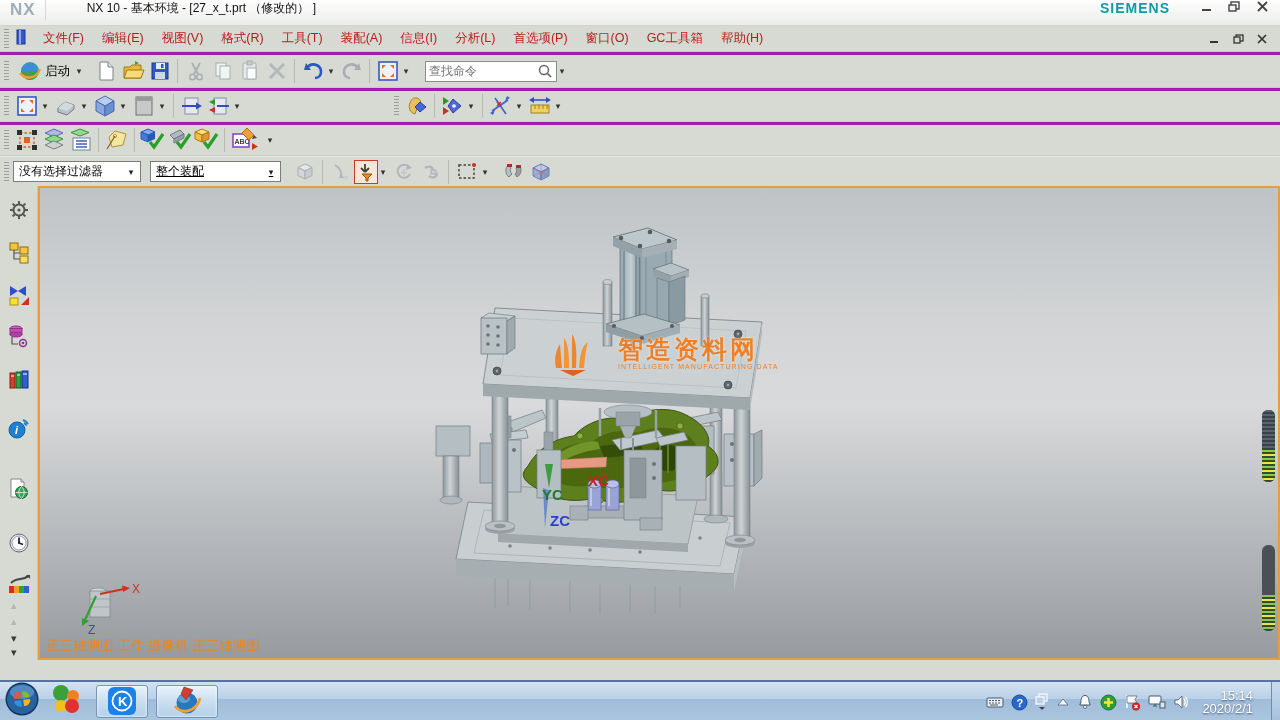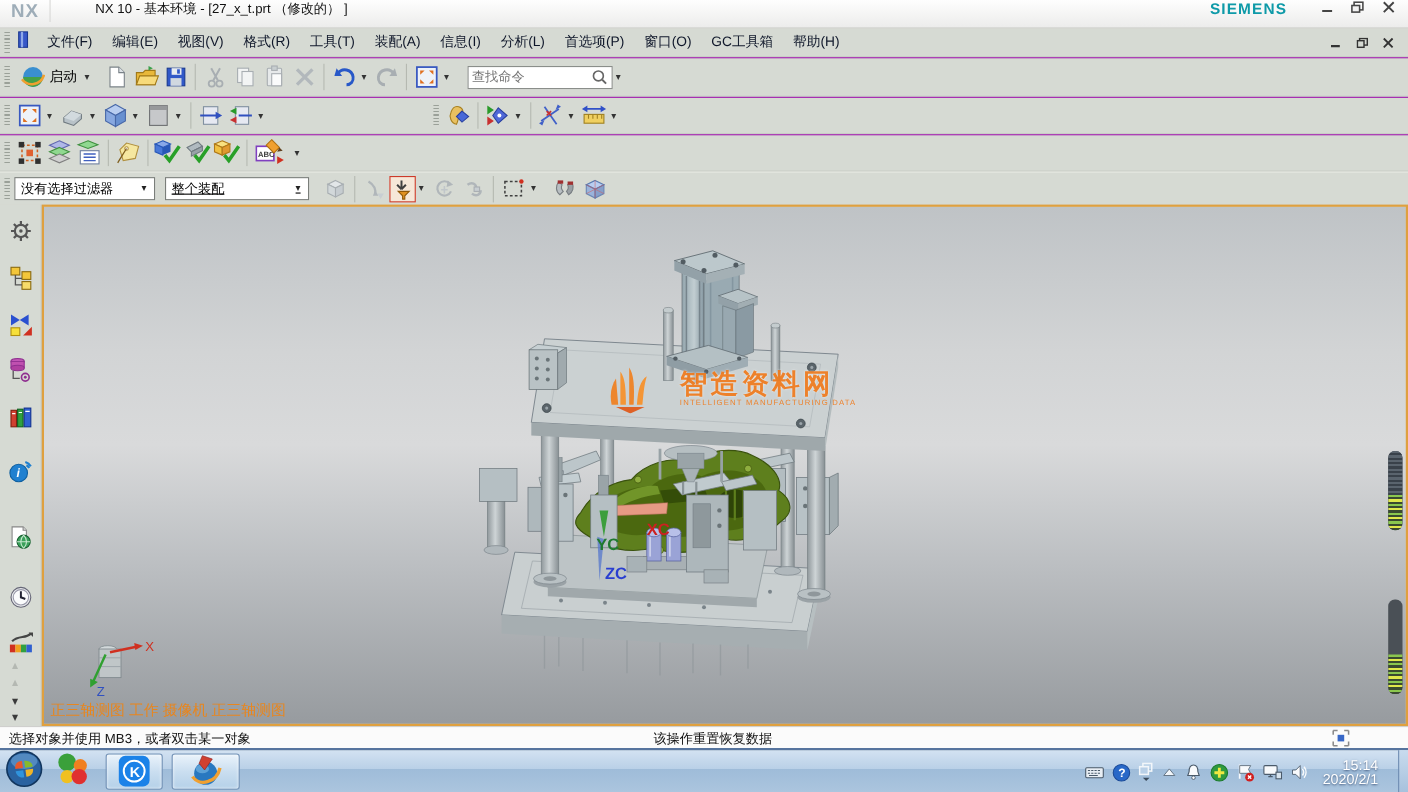--- a/index.html
+++ b/index.html
@@ -17,26 +17,26 @@
   .flex1 { flex:1; }
   .brand { color:#0e9aa8; font-weight:bold; font-size:14px; letter-spacing:1px; margin-right:30px; }
   .winbtns { display:flex; gap:16px; margin-right:12px; align-items:center; }
   .winbtn { width:12px; height:12px; display:flex; align-items:center; justify-content:center; }
 
   
   .menubar { position:absolute; top:26px; left:0; right:0; height:26px; background:#d6dad3;
     display:flex; align-items:center; border-bottom:1px solid #c8ccc5; }
   .grip { width:5px; height:20px; margin:0 4px;
     background:repeating-linear-gradient(180deg,#9aa098 0 1px,rgba(0,0,0,0) 1px 3px); }
-  .menu-item { font-size:12.5px; color:#0f172a; padding:4px 9px; cursor:default; }
+  .menu-item { font-size:12.5px; color:#b91c1c; padding:4px 9px; cursor:default; }
   .menubar .winbtns { gap:12px; }
 
   
   .tbrow { position:absolute; left:0; right:0; background:#d6dad3; display:flex;
-    align-items:center; border-bottom:1px solid #c8ccc5; border-top:1px solid #a21caf; }
+    align-items:center; border-bottom:1px solid #c8ccc5; border-top:3px solid #a21caf; }
   .row1 { top:52px; height:36px; }
   .row2 { top:88px; height:34px; }
   .row3 { top:122px; height:34px; }
   .tbtn { width:27px; height:27px; display:flex; align-items:center; justify-content:center; }
   .wide { width:auto; padding:0 3px; }
   .dd { font-size:9px; color:#333; margin:0 2px 0 0; width:10px; text-align:center; }
   .sep { width:1px; height:24px; background:#b5b9b1; margin:0 4px; }
   .startbtn { display:flex; align-items:center; gap:4px; padding:0 6px; height:28px; }
   .startbtn span.lbl { font-size:12.5px; }
   .searchbox { display:flex; align-items:center; background:#fff; border:1px solid #8a8e8a;
@@ -825,28 +825,20 @@
         <div class="edge-stripes-gray"></div>
           <div class="edge-stripes-green"></div>
       </div>
       <div class="edgebar b2">
         <div class="edge-solid"></div>
           <div class="edge-stripes-green" style="height:42%;"></div>
       </div>
     </div>
   </div>
 
-  <div class="statusbar">
-    <span class="sb-msg">选择对象并使用 MB3，或者双击某一对象</span>
-    <span class="sb-hint">该操作重置恢复数据</span>
-    <span class="sb-icon"><svg width="18" height="18">
-          <path d="M2,2 h4 M12,2 h4 M2,2 v4 M16,2 v4 M2,16 h4 M12,16 h4 M2,12 v4 M16,12 v4" stroke="#8a8a8a" stroke-width="1.4" fill="none"></path>
-          <rect x="6" y="6" width="6" height="6" fill="#3868c8"></rect>
-        </svg></span>
-  </div>
 
   <div class="taskbar">
     <span class="orb">
       <svg width="36" height="36" viewBox="0 0 36 36">
         <circle cx="18" cy="18" r="16.5" fill="#12365e"></circle>
         <circle cx="18" cy="18" r="15" fill="#2a62a0"></circle>
         <ellipse cx="18" cy="11" rx="12" ry="7" fill="#7ab0e0" opacity=".5"></ellipse>
         <g transform="rotate(-8 18 18)">
           <path d="M10,17 C10,12 13,10 17,10.5 L17,17 Z" fill="#e8582c"></path>
           <path d="M19,10.7 C23,11 26,13 26,17 L19,17 Z" fill="#86ba2c"></path>

